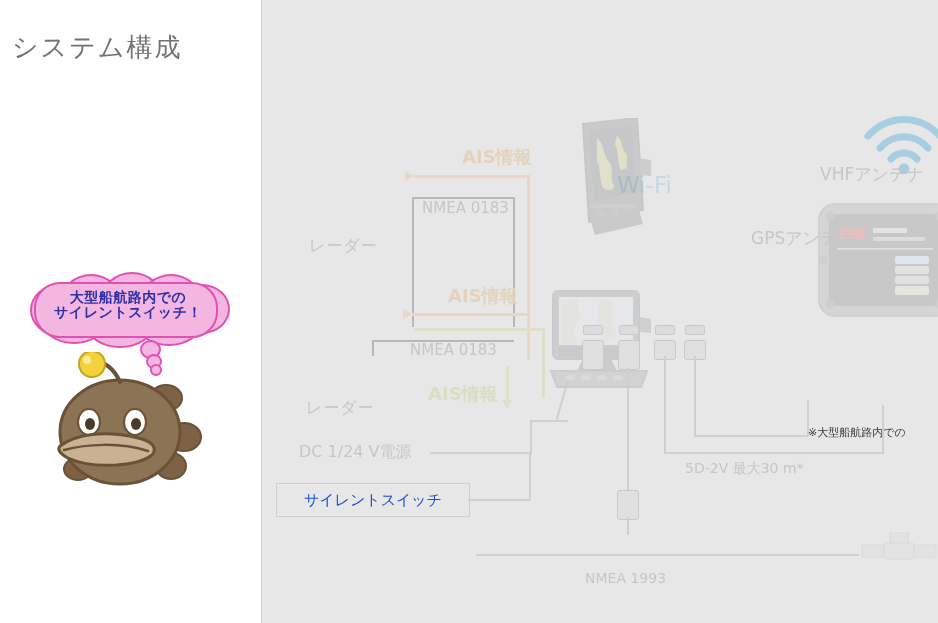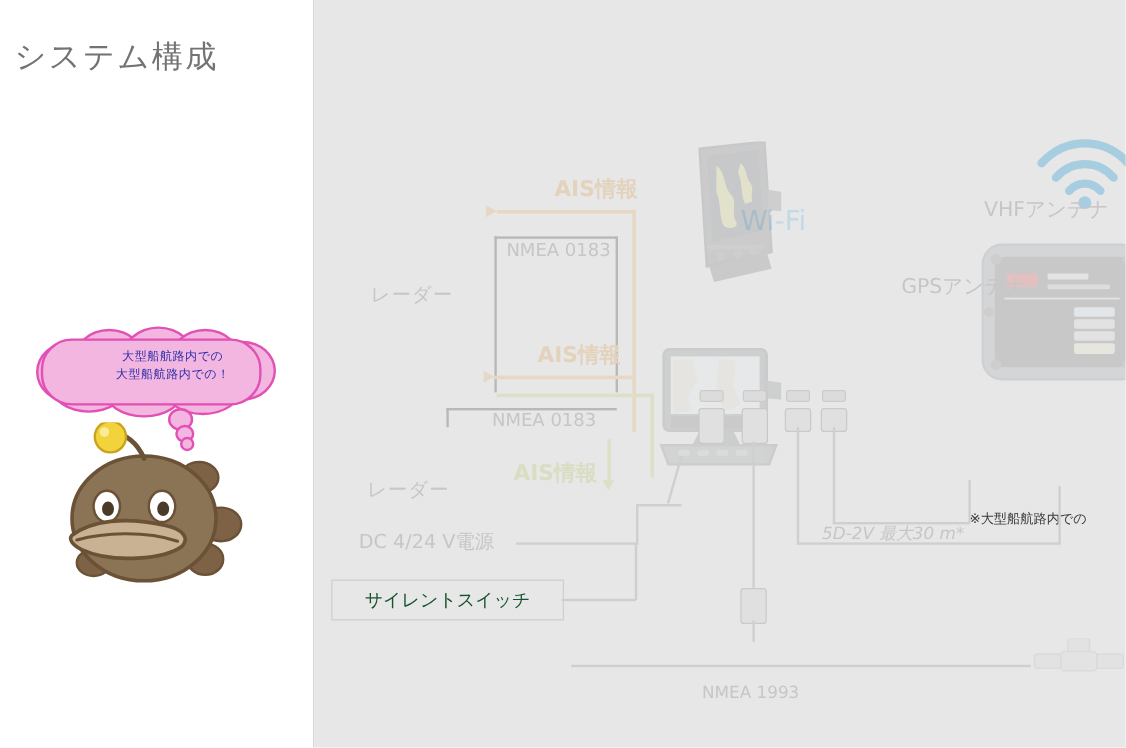--- a/index.html
+++ b/index.html
@@ -27,23 +27,23 @@
     position:absolute;left:261px;top:0;width:1px;height:623px;
     background:#cfcfcf;
   }
 
   
   #thought-bubble{
     position:absolute;left:24px;top:272px;width:208px;height:72px;
   }
   .bub{position:absolute;border-radius:50%;background:#f3b6e0;border:2px solid #e250b4;}
   #bubble-text{
-    position:absolute;left:16px;top:18px;width:208px;
+    position:absolute;left:0;top:18px;width:208px;
     text-align:center;
-    font-size:10px;line-height:15px;font-weight:normal;
+    font-size:14px;line-height:15px;font-weight:bold;
     color:#2f2fa8;
     font-family:"DejaVu Sans","Liberation Sans",sans-serif;
     z-index:5;
     letter-spacing:0.5px;
   }
   .tail{position:absolute;border-radius:50%;background:#f3b6e0;border:2px solid #e250b4;}
 
   
   #mascot{position:absolute;left:48px;top:352px;width:160px;height:150px;}
 
@@ -60,21 +60,21 @@
   .lbl-dark{color:#c6c6c6;}
   .lbl-ais{color:#e3d3bd;font-weight:bold;}
   .lbl-gps{color:#d9ddc2;font-weight:bold;}
   .lbl-wifi{color:#c3d9e6;}
 
   .box-lbl{
     position:absolute;
     border:1px solid #cecece;
     background:#e7e7e7;
     display:flex;align-items:center;justify-content:center;
-    color:#14532d;
+    color:#1d4ed8;
     font-family:"DejaVu Sans","Liberation Sans",sans-serif;
     font-size:15px;
     white-space:nowrap;
   }
 
   
   .ln{position:absolute;background:#cfcfcf;}
   .ln-ais{position:absolute;background:#e6d8c4;}
   .ln-gps{position:absolute;background:#dde0c8;}
   .ln-dark{position:absolute;background:#b8b8b8;}
@@ -125,21 +125,21 @@
       <div class="bub" style="left:36px;top:2px;width:58px;height:52px;"></div>
       <div class="bub" style="left:76px;top:0px;width:60px;height:54px;"></div>
       <div class="bub" style="left:116px;top:2px;width:58px;height:52px;"></div>
       <div class="bub" style="left:150px;top:12px;width:52px;height:46px;"></div>
       <div class="bub" style="left:18px;top:28px;width:60px;height:40px;"></div>
       <div class="bub" style="left:62px;top:30px;width:64px;height:42px;"></div>
       <div class="bub" style="left:112px;top:28px;width:62px;height:42px;"></div>
       <div class="bub" style="left:10px;top:10px;width:180px;height:52px;border-radius:26px;"></div>
       <div id="bubble-text">
         <span>大型船航路内での</span><br>
-        <span>大型船航路内での！</span>
+        <span>サイレントスイッチ！</span>
       </div>
     </div>
     <div class="tail" style="left:140px;top:340px;width:17px;height:15px;"></div>
     <div class="tail" style="left:146px;top:354px;width:12px;height:11px;"></div>
     <div class="tail" style="left:150px;top:364px;width:8px;height:8px;"></div>
 
     <svg id="mascot" viewBox="0 0 160 150">
 
       <ellipse cx="118" cy="46" rx="16" ry="13" fill="#7d6246" stroke="#6b5237" stroke-width="2"></ellipse>
       <ellipse cx="136" cy="85" rx="17" ry="14" fill="#7d6246" stroke="#6b5237" stroke-width="2"></ellipse>
@@ -274,21 +274,21 @@
     <div class="ln-gps" style="left:280px;top:328px;width:2.5px;height:70px;"></div>
     <div class="ln-gps" style="left:244px;top:366px;width:2.5px;height:40px;"></div>
     <div class="arrow-gps-down" style="left:240px;top:400px;"></div>
     <div class="dlabel lbl-gps" style="left:166px;top:382px;font-size:18px;">AIS情報</div>
 
     <div class="ln-dark" style="left:110px;top:340px;width:142px;height:1.5px;"></div>
     <div class="ln-dark" style="left:110px;top:340px;width:1.5px;height:16px;"></div>
     <div class="dlabel lbl-dark" style="left:148px;top:341px;font-size:15px;">NMEA 0183</div>
 
     <div class="ln" style="left:168px;top:452px;width:102px;height:1.5px;"></div>
-    <div class="dlabel lbl-dark" style="left:37px;top:442px;font-size:16px;">DC 4/24 V電源</div>
+    <div class="dlabel lbl-dark" style="left:37px;top:442px;font-size:16px;">DC 1/24 V電源</div>
     <div class="ln" style="left:268px;top:420px;width:1.5px;height:33px;"></div>
     <div class="ln" style="left:268px;top:420px;width:38px;height:1.5px;"></div>
     <div class="ln" style="left:305px;top:380px;width:1.5px;height:41px;transform:rotate(16deg);transform-origin:top;"></div>
 
     <div class="box-lbl" style="left:14px;top:483px;width:192px;height:32px;">
       <span>サイレントスイッチ</span>
     </div>
     <div class="ln" style="left:206px;top:499px;width:62px;height:1.5px;"></div>
     <div class="ln" style="left:267px;top:453px;width:1.5px;height:47px;"></div>
 
@@ -298,16 +298,16 @@
     <div class="plug" style="left:355px;top:490px;width:20px;height:28px;"></div>
     <div class="ln" style="left:365px;top:517px;width:2px;height:18px;"></div>
 
     <div class="ln" style="left:545px;top:400px;width:2px;height:36px;"></div>
     <div class="ln" style="left:432px;top:435px;width:114px;height:2px;"></div>
     <div class="ln" style="left:432px;top:356px;width:2px;height:80px;"></div>
 
     <div class="ln" style="left:620px;top:405px;width:2px;height:48px;"></div>
     <div class="ln" style="left:402px;top:452px;width:220px;height:2px;"></div>
     <div class="ln" style="left:402px;top:356px;width:2px;height:97px;"></div>
-    <div class="dlabel lbl-dark" style="left:423px;top:436px;font-size:14px;font-style:italic;">5D-2V  最大30 m*</div>
+    <div class="dlabel lbl-dark" style="left:423px;top:460px;font-size:14px;">5D-2V  最大30 m*</div>
 
   </div>
 </div>
 
 </body></html>

